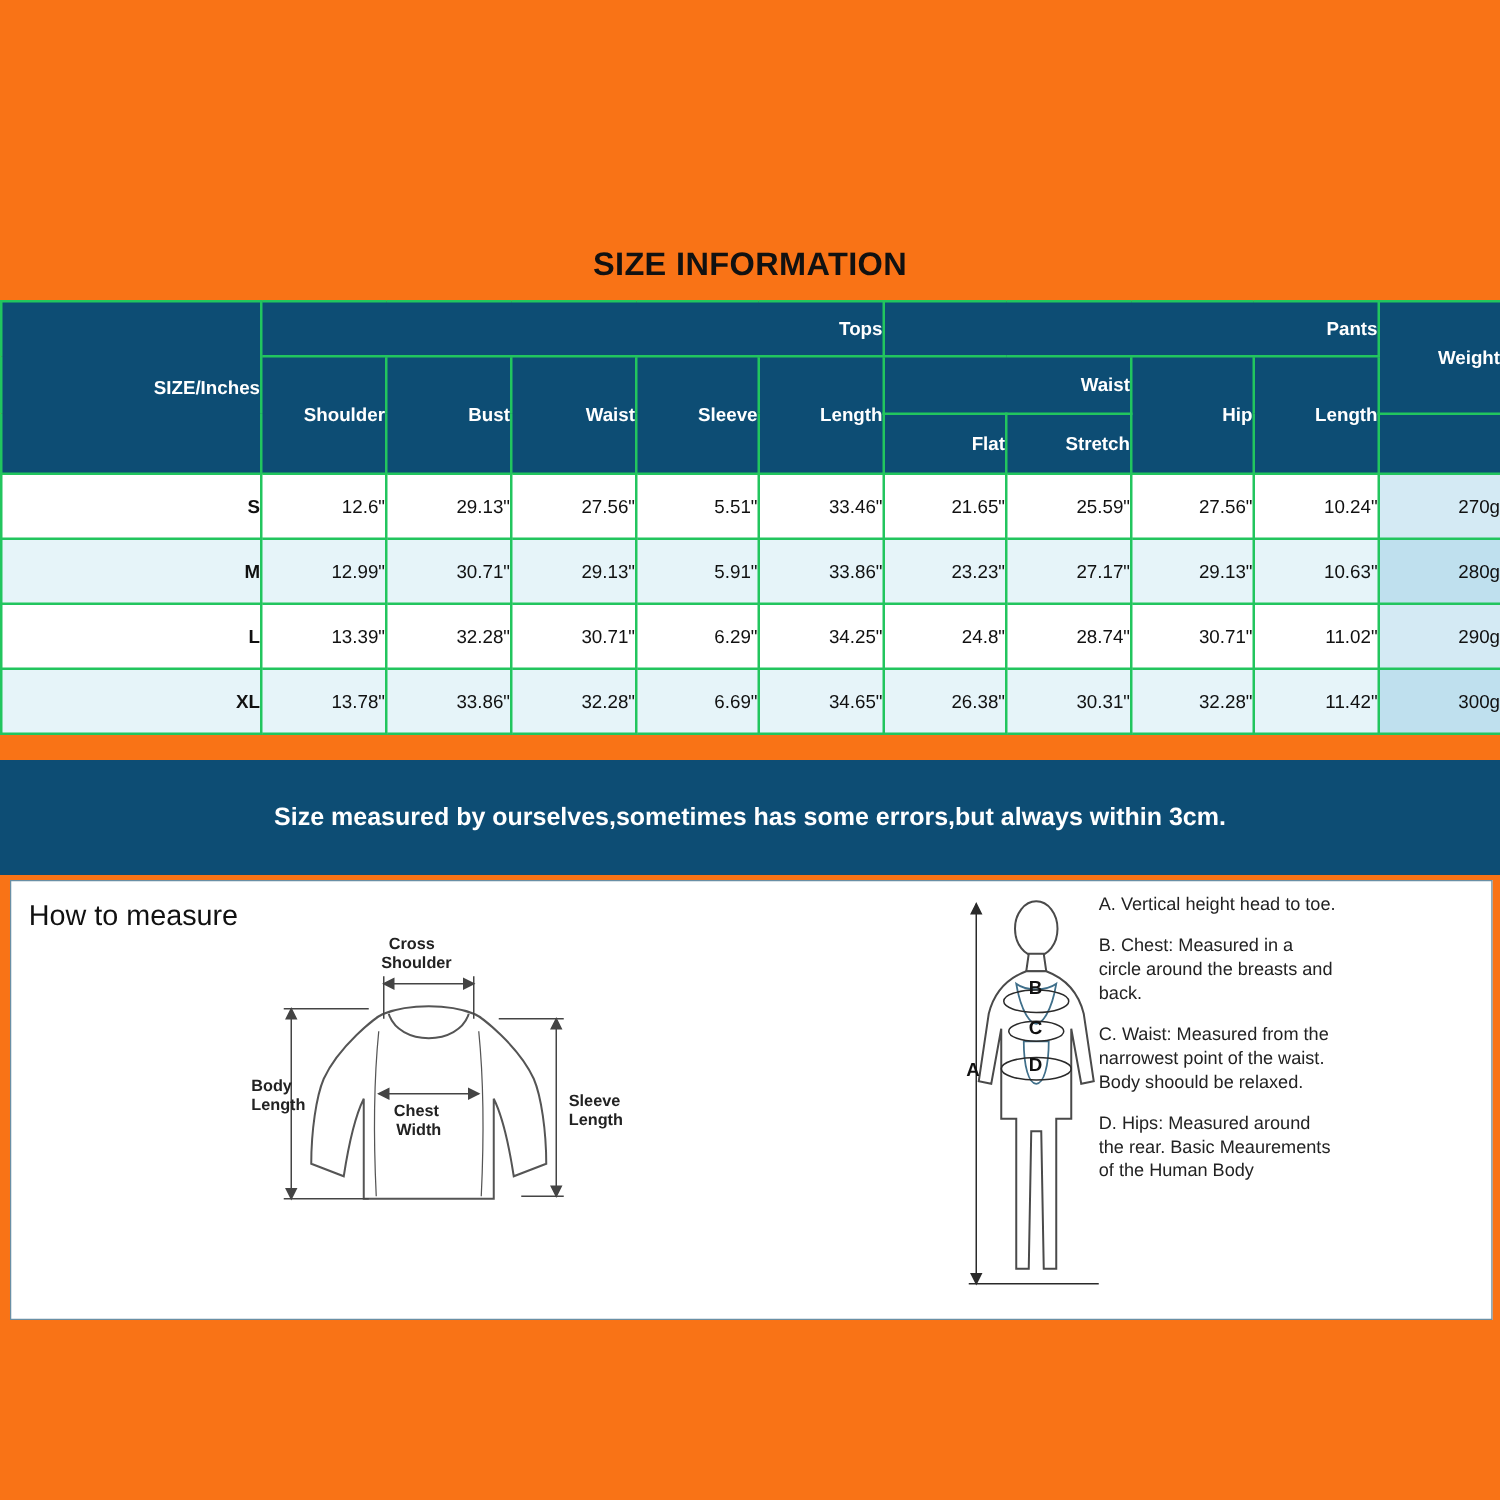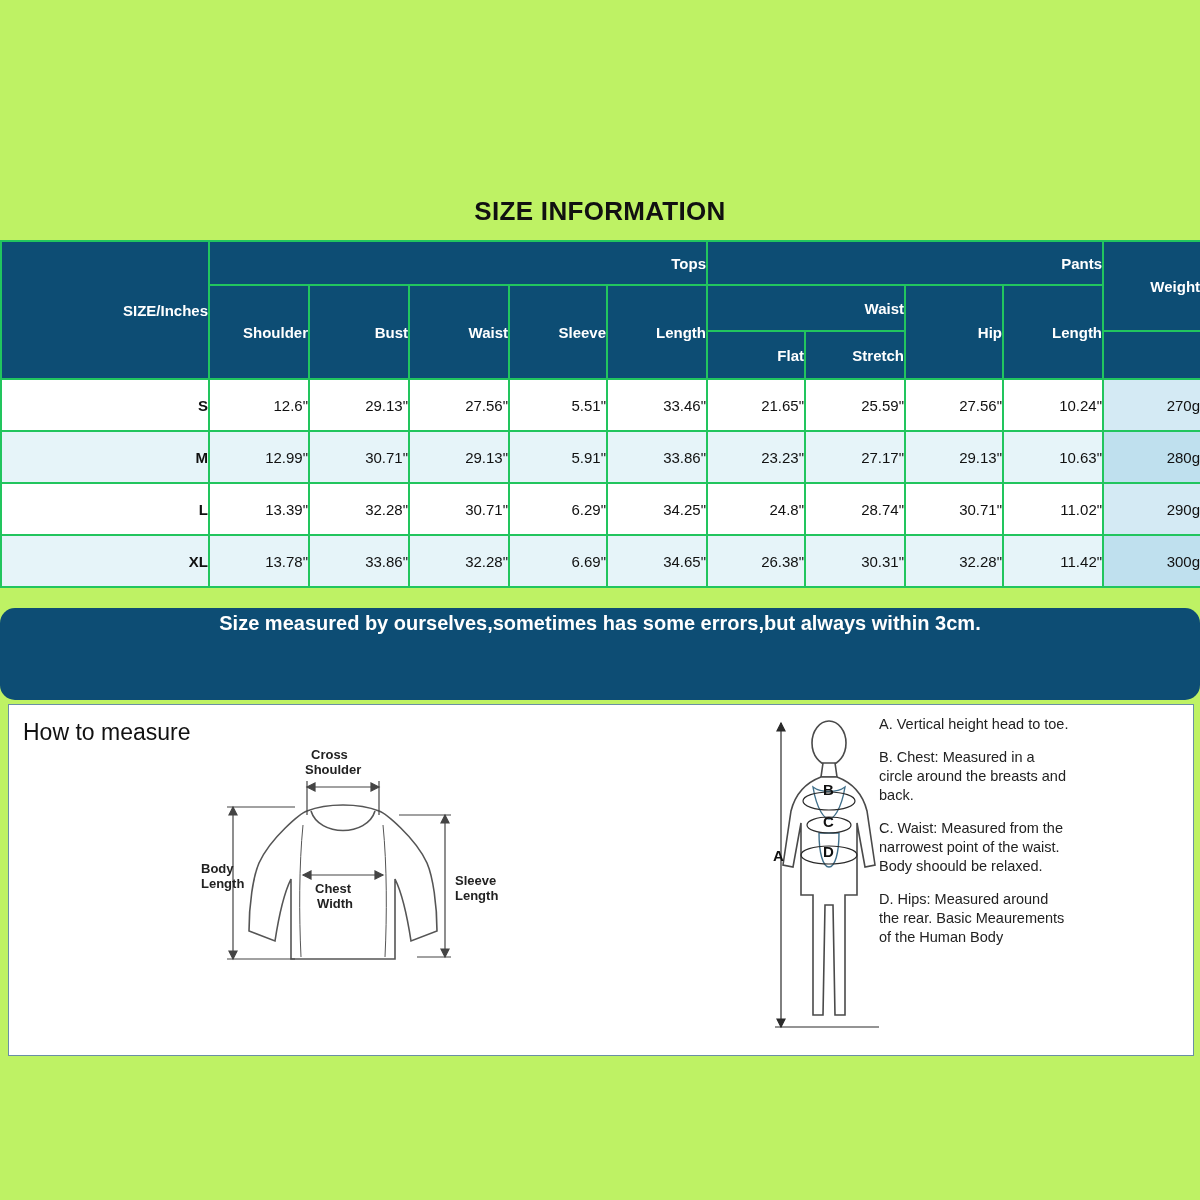--- a/index.html
+++ b/index.html
@@ -11,21 +11,21 @@
     width: 1200px;
     height: 1200px;
     font-family: "Liberation Sans", sans-serif;
     color: #1b1b1b;
     overflow: hidden;
   }
   .page {
     position: relative;
     width: 1200px;
     height: 1200px;
-    background: #bef264;
+    background: #f97316;
   }
   .title {
     position: absolute;
     top: 196px;
     left: 0;
     width: 1200px;
     text-align: center;
     font-size: 26px;
     font-weight: bold;
     color: #111111;
@@ -83,23 +83,23 @@
   .note {
     position: absolute;
     left: 0;
     top: 608px;
     width: 1200px;
     height: 92px;
     background: #0d4d74;
     color: #ffffff;
     display: flex;
     flex-direction: column;
+    justify-content: center;
     align-items: center;
     text-align: center;
-    border-radius: 15px;
   }
   .note div {
     font-size: 20px;
     font-weight: bold;
     line-height: 30px;
   }
   .measure-box {
     position: absolute;
     left: 8px;
     top: 704px;

